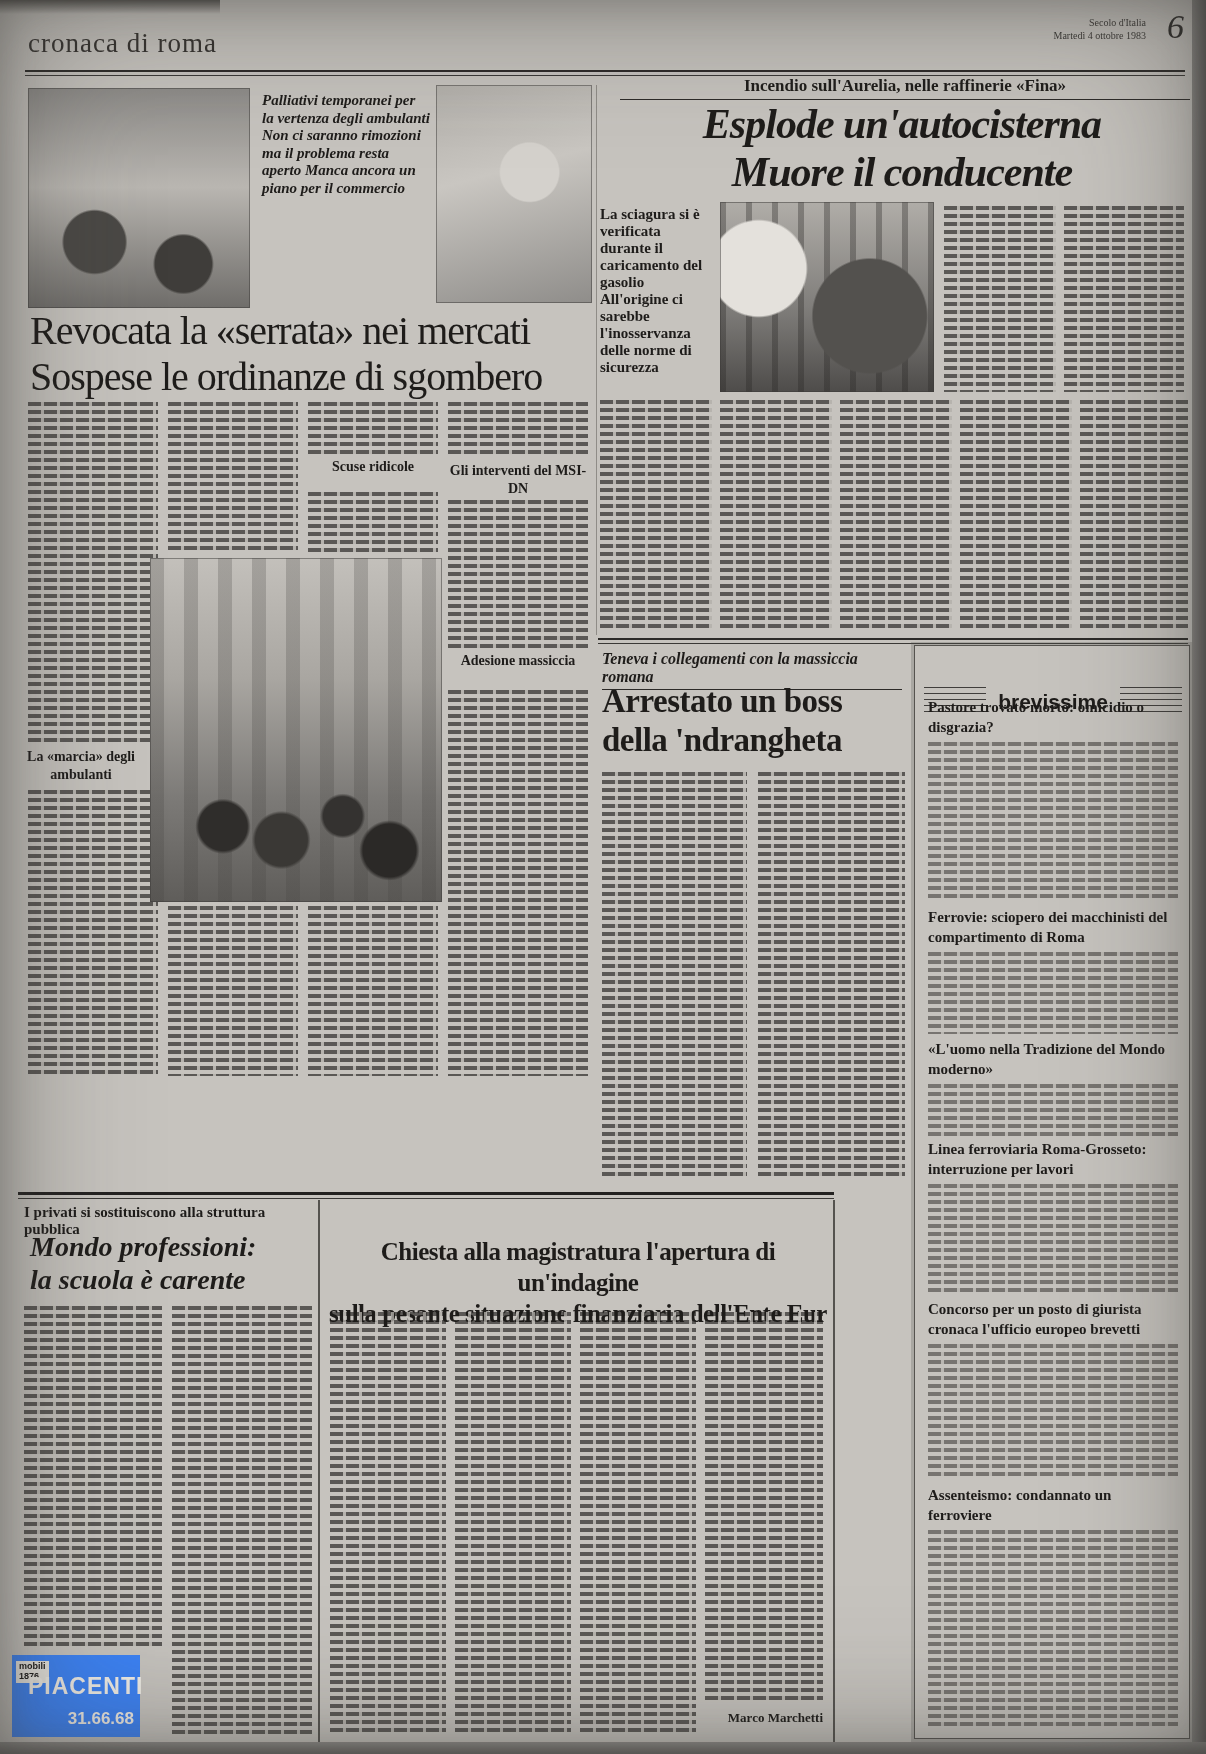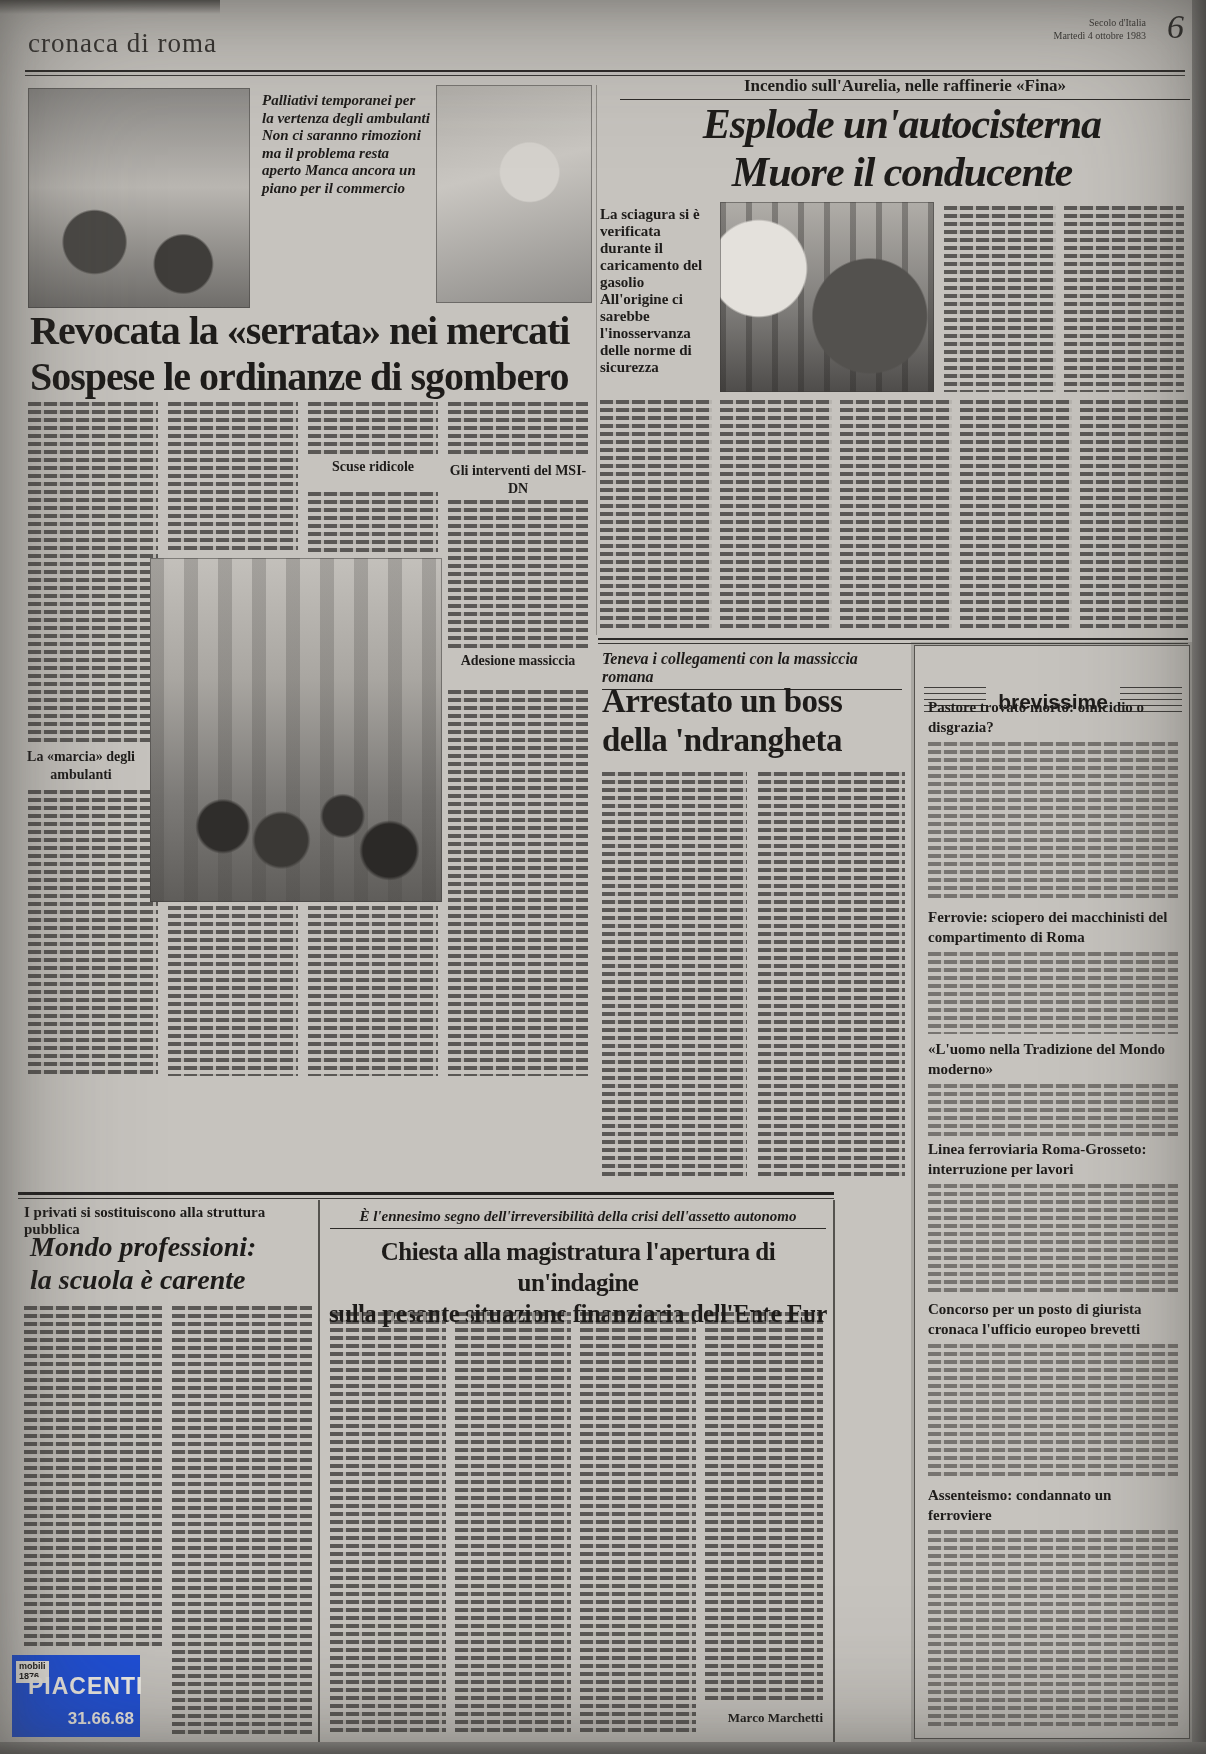--- a/index.html
+++ b/index.html
@@ -53,21 +53,21 @@
   .subhead{font-weight:bold;font-size:14px;text-align:center;line-height:1.25;}
   .brev-head{font-weight:bold;font-size:15px;line-height:1.3;}
   .sig{font-weight:bold;font-size:13px;text-align:right;}
   
   .brev-title-wrap{position:absolute;left:924px;top:655px;width:258px;height:30px;
       background:repeating-linear-gradient(180deg,#403e3c 0 1px, transparent 1px 6px);
       text-align:center;margin-top:32px;}
   .brev-title-wrap span{display:inline-block;background:#c6c3be;padding:0 12px;
       font-family:"Liberation Sans", sans-serif;font-weight:bold;font-size:21px;line-height:30px;}
   
-  .ad{position:absolute;left:12px;top:1655px;width:128px;height:82px;background:#1d4ed8;
+  .ad{position:absolute;left:12px;top:1655px;width:128px;height:82px;background:#3b82f6;
       color:#f2efe9;font-family:"Liberation Sans", sans-serif;}
   .ad .tag{position:absolute;left:4px;top:6px;background:#e9e6e0;color:#171514;
       font-size:9px;line-height:1.1;padding:1px 3px;font-weight:bold;}
   .ad .brand{position:absolute;left:16px;top:18px;font-size:23px;font-weight:bold;letter-spacing:1px;}
   .ad .phone{position:absolute;right:6px;bottom:8px;font-size:17px;font-weight:bold;}
 </style>
 </head>
 <body>
 
 <div id="scan">
@@ -77,21 +77,21 @@
     <div>Secolo d'Italia</div>
     <div>Martedì 4 ottobre 1983</div>
   </div>
   <div class="abs" style="right:22px;top:8px;font-size:34px;font-style:italic;color:#2c2a28;">6</div>
   <div class="hline double" style="left:25px;top:70px;width:1160px;"></div>
 
   <div class="pic pic-market1" style="left:28px;top:88px;width:222px;height:220px;"></div>
   <div class="abs" style="left:262px;top:92px;width:168px;font-style:italic;font-weight:bold;font-size:15px;line-height:17.5px;">Palliativi temporanei per la vertenza degli ambulanti Non ci saranno rimozioni ma il problema resta aperto Manca ancora un piano per il commercio</div>
   <div class="pic pic-market2" style="left:436px;top:85px;width:156px;height:218px;"></div>
 
-  <div class="abs" style="left:30px;top:308px;width:575px;font-weight:bold;font-size:40px;letter-spacing:-1px;line-height:46px;">
+  <div class="abs" style="left:30px;top:308px;width:575px;font-weight:normal;font-size:40px;letter-spacing:-1px;line-height:46px;">
     <div>Revocata la «serrata» nei mercati</div>
     <div>Sospese le ordinanze di sgombero</div>
   </div>
 
   <div class="ftx" style="left:28px;top:402px;width:130px;height:340px;"></div>
   <div class="subhead" style="position:absolute;left:16px;top:748px;width:130px;">La «marcia» degli ambulanti</div>
   <div class="ftx" style="left:28px;top:790px;width:130px;height:285px;"></div>
 
   <div class="ftx" style="left:168px;top:402px;width:130px;height:152px;"></div>
   <div class="ftx" style="left:168px;top:906px;width:130px;height:170px;"></div>
@@ -173,21 +173,20 @@
     <div class="tag">
       <div>mobili</div>
       <div>1876</div>
     </div>
     <div class="brand">PIACENTI</div>
     <div class="phone">31.66.68</div>
   </div>
 
   <div class="vline dark" style="left:318px;top:1200px;height:542px;"></div>
   <div class="vline dark" style="left:833px;top:1200px;height:542px;"></div>
-  <div class="abs" style="left:330px;top:1208px;width:496px;text-align:center;font-style:italic;font-weight:bold;font-size:15px;border-bottom:1px solid #2c2a28;padding-bottom:3px;">È l'ennesimo segno dell'irreversibilità della crisi dell'assetto autonomo</div>
   <div class="abs" style="left:326px;top:1236px;width:504px;text-align:center;font-weight:bold;font-size:25px;line-height:31px;letter-spacing:-0.5px;">
     <div>Chiesta alla magistratura l'apertura di un'indagine</div>
     <div>sulla pesante situazione finanziaria dell'Ente Eur</div>
   </div>
   <div class="ftx" style="left:330px;top:1312px;width:116px;height:420px;"></div>
   <div class="ftx" style="left:455px;top:1312px;width:116px;height:420px;"></div>
   <div class="ftx" style="left:580px;top:1312px;width:116px;height:420px;"></div>
   <div class="ftx" style="left:705px;top:1312px;width:118px;height:390px;"></div>
   <div class="sig abs" style="left:705px;top:1710px;width:118px;">Marco Marchetti</div>
 

